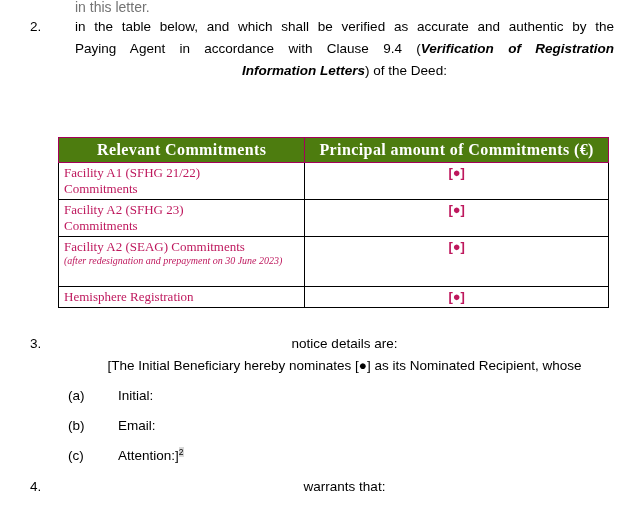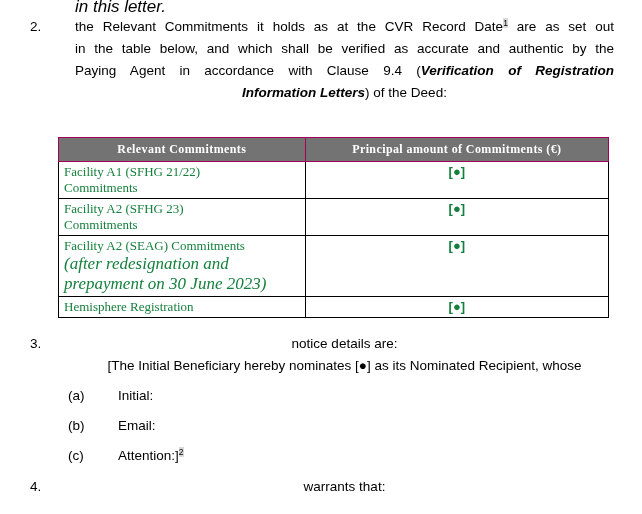--- a/index.html
+++ b/index.html
@@ -20,24 +20,23 @@
     height: 514px;
     box-sizing: border-box;
   }
   .cut-line {
     position: absolute;
     top: 0px;
     left: 75px;
     width: 540px;
     height: 14px;
     overflow: hidden;
-    font-size: 17px;
+    font-size: 14px;
     line-height: 14px;
-    color: #000000;
-    font-style: italic;
+    color: #737373;
   }
   .clause {
     position: absolute;
     display: flex;
     left: 30px;
     width: 584px;
   }
   .clause .num {
     width: 45px;
     flex: 0 0 45px;
@@ -73,51 +72,51 @@
   
   table.commitments {
     position: absolute;
     left: 58px;
     top: 137px;
     width: 551px;
     border-collapse: collapse;
     font-family: "Liberation Serif", serif;
   }
   table.commitments th {
-    background: #737373;
+    background: #4d7c0f;
     color: #ffffff;
     font-family: "Liberation Serif", serif;
-    font-size: 12px;
+    font-size: 16px;
     font-weight: bold;
     letter-spacing: 0.4px;
     padding: 3px 4px;
     border: 1px solid #a4005a;
     text-align: center;
     height: 17px;
   }
   table.commitments td {
     border: 1px solid #000000;
     font-size: 13px;
     padding: 2px 5px;
     vertical-align: top;
-    color: #15803d;
+    color: #be185d;
   }
   table.commitments td.amount {
     text-align: center;
     font-family: "Liberation Sans", sans-serif;
     font-size: 13px;
     font-weight: bold;
     width: 305px;
   }
   table.commitments td.label {
     width: 244px;
   }
   .row-sub {
     display: block;
-    font-size: 17px;
+    font-size: 10px;
     font-style: italic;
   }
 
   
   .sublist {
     position: absolute;
     left: 68px;
     width: 540px;
   }
   .sub-item {
@@ -137,21 +136,20 @@
 </head>
 <body>
 
 <div class="page">
 
   <div class="cut-line">in this letter.</div>
 
   <div class="clause" style="top: 16px;">
     <div class="num">2.</div>
     <div class="body">
-      <p class="just"><span>the Relevant Commitments it holds as at the CVR Record Date</span><span class="sup sup-hl">1</span><span> are as set out</span></p>
       <p class="just">in the table below, and which shall be verified as accurate and authentic by the</p>
       <p class="just"><span>Paying Agent in accordance with Clause 9.4 (</span><span class="it">Verification of Registration</span></p>
       <p class="lastline"><span class="it">Information Letters</span><span>) of the Deed:</span></p>
     </div>
   </div>
 
   <table class="commitments">
     <thead>
       <tr>
         <th>Relevant Commitments</th>

